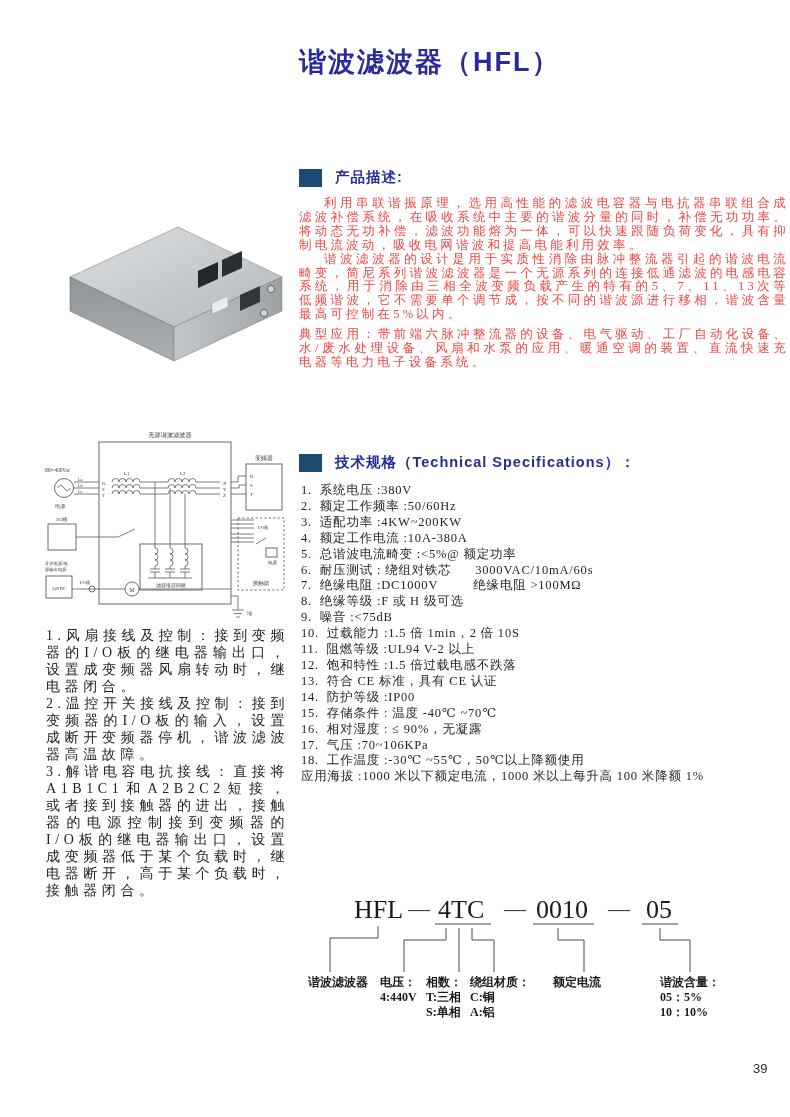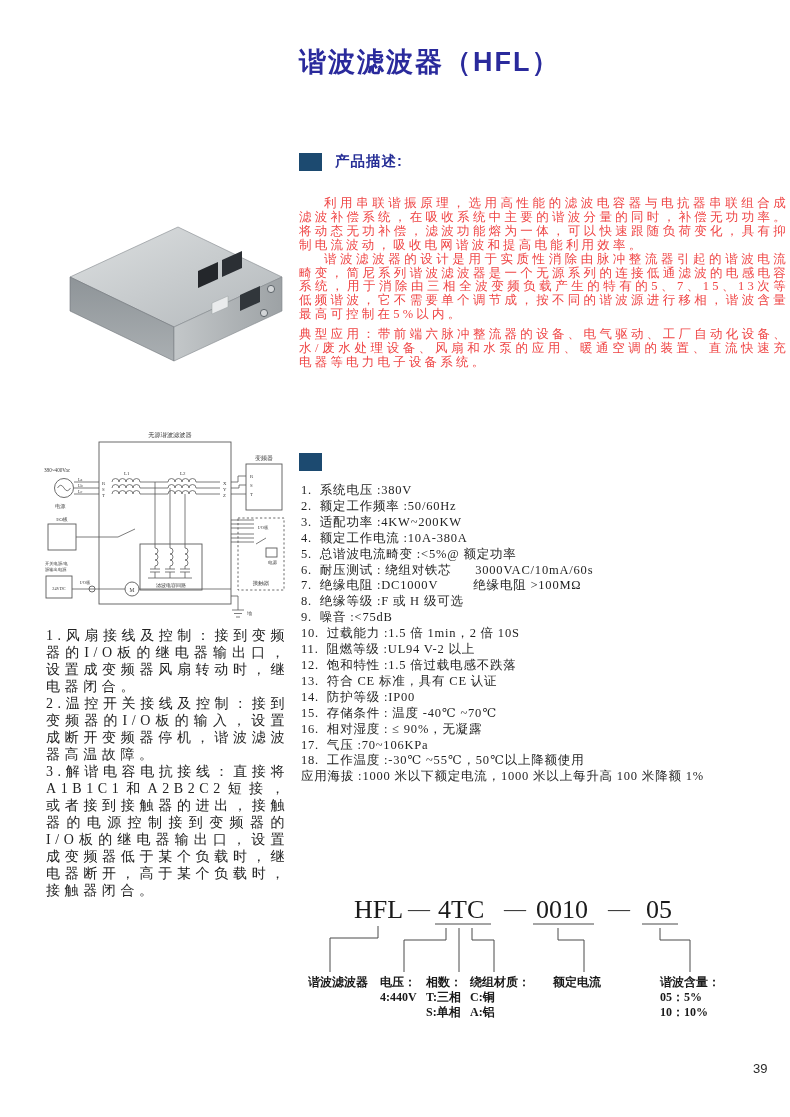--- a/index.html
+++ b/index.html
@@ -73,28 +73,28 @@
       <polygon points="122,124 122,158 230,108 230,74" fill="url(#gRight)" stroke="#82878b" stroke-width="0.6"></polygon>
       <polygon points="146,68 166,59 166,76 146,85" fill="#24272b"></polygon>
       <polygon points="170,57 190,48 190,65 170,74" fill="#2b2f34"></polygon>
       <polygon points="188,92 208,83 208,99 188,108" fill="#31363b"></polygon>
       <polygon points="160,100 176,93 176,104 160,111" fill="#e9ebec" stroke="#9aa0a3" stroke-width="0.5"></polygon>
       <circle cx="219" cy="86" r="3.6" fill="#d2d5d7" stroke="#5f666b" stroke-width="1"></circle>
       <circle cx="212" cy="110" r="3.6" fill="#d2d5d7" stroke="#5f666b" stroke-width="1"></circle>
     </g>
   </svg>
 
-  <div class="abs sec-head" style="left:299px;top:152px;">
+  <div class="abs sec-head" style="left:299px;top:168px;">
     <div class="sec-square"></div>
     <div class="sec-label">产品描述:</div>
   </div>
 
   <div class="abs body-par" style="left:299px;top:197px;">
     <p class="indent">利用串联谐振原理，选用高性能的滤波电容器与电抗器串联组合成滤波补偿系统，在吸收系统中主要的谐波分量的同时，补偿无功功率。将动态无功补偿，滤波功能熔为一体，可以快速跟随负荷变化，具有抑制电流波动，吸收电网谐波和提高电能利用效率。</p>
-    <p class="indent">谐波滤波器的设计是用于实质性消除由脉冲整流器引起的谐波电流畸变，简尼系列谐波滤波器是一个无源系列的连接低通滤波的电感电容系统，用于消除由三相全波变频负载产生的特有的5、7、15、13次等低频谐波，它不需要单个调节成，按不同的谐波源进行移相，谐波含量最高可控制在5%以内。</p>
+    <p class="indent">谐波滤波器的设计是用于实质性消除由脉冲整流器引起的谐波电流畸变，简尼系列谐波滤波器是一个无源系列的连接低通滤波的电感电容系统，用于消除由三相全波变频负载产生的特有的5、7、11、13次等低频谐波，它不需要单个调节成，按不同的谐波源进行移相，谐波含量最高可控制在5%以内。</p>
   </div>
   <div class="abs body-par" style="left:299px;top:328px;">
     <p>典型应用：带前端六脉冲整流器的设备、电气驱动、工厂自动化设备、水/废水处理设备、风扇和水泵的应用、暖通空调的装置、直流快速充电器等电力电子设备系统。</p>
   </div>
 
   <svg class="abs" style="left:42px;top:428px;" width="248" height="200" viewBox="0 0 248 200">
     <text x="128" y="9" font-size="6.2" text-anchor="middle" class="ctext">无源谐波滤波器</text>
 
     <rect x="57" y="14" width="132" height="162" class="cbox"></rect>
 
@@ -181,20 +181,21 @@
   </svg>
 
   <div class="abs notes" style="left:46px;top:627px;">
     <p>1.风扇接线及控制：接到变频器的I/O板的继电器输出口，设置成变频器风扇转动时，继电器闭合。</p>
     <p>2.温控开关接线及控制：接到变频器的I/O板的输入，设置成断开变频器停机，谐波滤波器高温故障。</p>
     <p>3.解谐电容电抗接线：直接将A1B1C1和A2B2C2短接，或者接到接触器的进出，接触器的电源控制接到变频器的I/O板的继电器输出口，设置成变频器低于某个负载时，继电器断开，高于某个负载时，接触器闭合。</p>
   </div>
 
   <div class="abs sec-head" style="left:299px;top:453px;">
     <div class="sec-square"></div>
+    <div class="sec-label">技术规格（Technical Specifications）：</div>
   </div>
 
   <div class="abs spec-list" style="left:301px;top:483px;">
     <div>1.  系统电压 :380V</div>
     <div>2.  额定工作频率 :50/60Hz</div>
     <div>3.  适配功率 :4KW~200KW</div>
     <div>4.  额定工作电流 :10A-380A</div>
     <div>5.  总谐波电流畸变 :&lt;5%@ 额定功率</div>
     <div>6.  耐压测试 : 绕组对铁芯      3000VAC/10mA/60s</div>
     <div>7.  绝缘电阻 :DC1000V         绝缘电阻 &gt;100MΩ</div>

